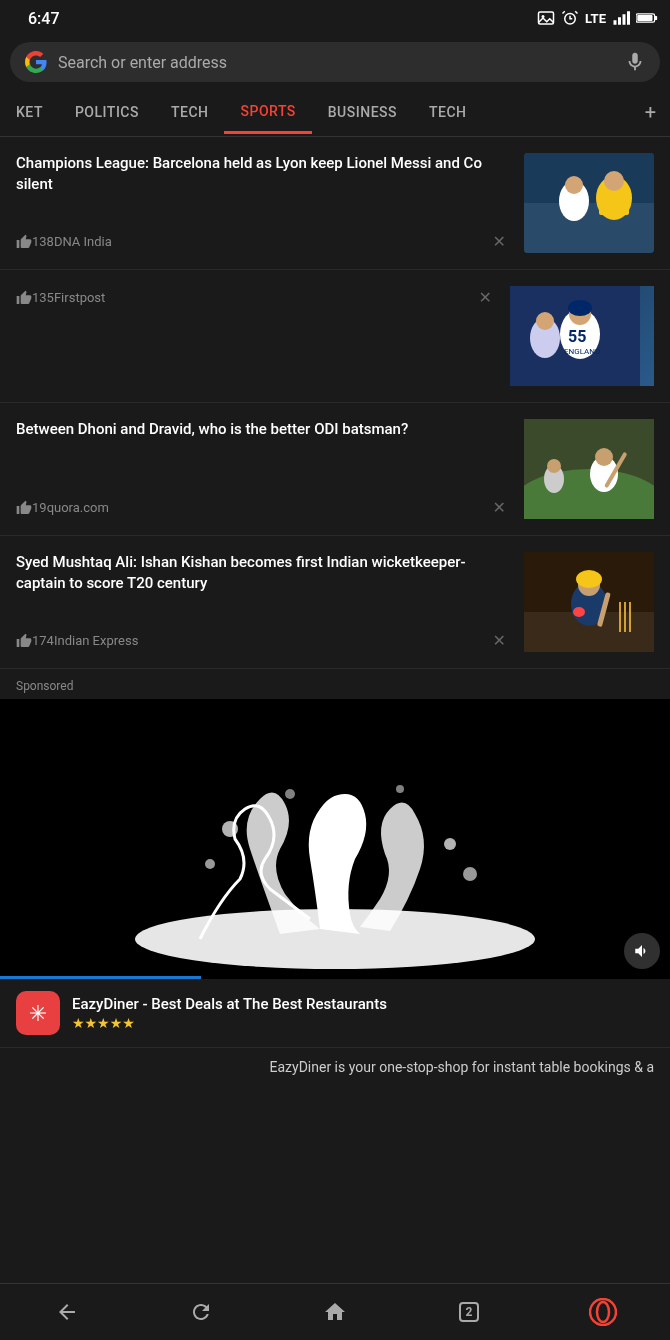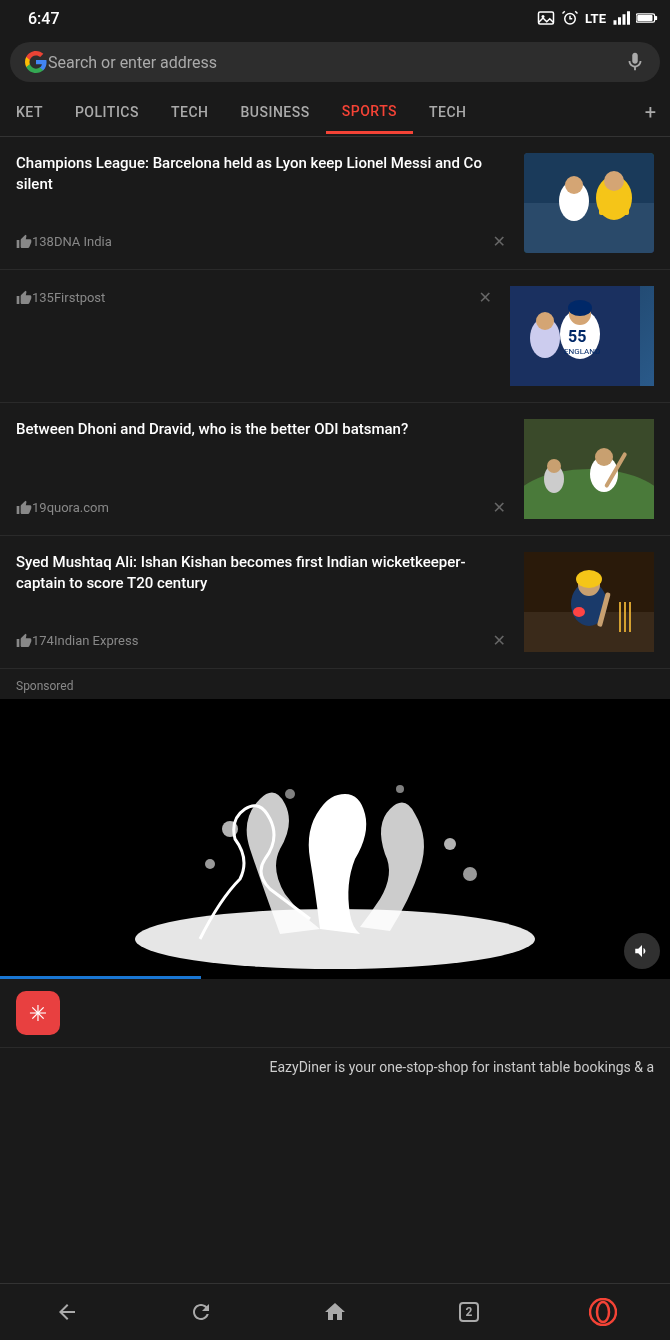--- a/index.html
+++ b/index.html
@@ -36,20 +36,21 @@
     }
 
     
     .search-bar {
       background: #2d2d2d;
       margin: 6px 10px;
       border-radius: 24px;
       display: flex;
       align-items: center;
       padding: 8px 14px;
+      gap: 10px;
     }
     .google-g {
       width: 24px;
       height: 24px;
       flex-shrink: 0;
     }
     .search-placeholder {
       flex: 1;
       color: #aaa;
       font-size: 16px;
@@ -327,22 +328,22 @@
   <svg class="mic-icon" viewBox="0 0 24 24" fill="#aaa">
     <path d="M12 14c1.66 0 3-1.34 3-3V5c0-1.66-1.34-3-3-3S9 3.34 9 5v6c0 1.66 1.34 3 3 3z"></path>
     <path d="M17 11c0 2.76-2.24 5-5 5s-5-2.24-5-5H5c0 3.53 2.61 6.43 6 6.92V21h2v-3.08c3.39-.49 6-3.39 6-6.92h-2z"></path>
   </svg>
 </div>
 
 <div class="tab-bar">
   <div class="tab-item">KET</div>
   <div class="tab-item">POLITICS</div>
   <div class="tab-item">TECH</div>
+  <div class="tab-item active">SPORTS</div>
   <div class="tab-item">BUSINESS</div>
-  <div class="tab-item active">SPORTS</div>
   <div class="tab-item">TECH</div>
   <div class="tab-add">+</div>
 </div>
 
 <div class="article">
   <div class="article-content">
     <div class="article-title">Champions League: Barcelona held as Lyon keep Lionel Messi and Co silent</div>
     <div class="article-meta">
       <svg class="thumb-up" viewBox="0 0 24 24" fill="#888">
         <path d="M1 21h4V9H1v12zm22-11c0-1.1-.9-2-2-2h-6.31l.95-4.57.03-.32c0-.41-.17-.79-.44-1.06L14.17 1 7.59 7.59C7.22 7.95 7 8.45 7 9v10c0 1.1.9 2 2 2h9c.83 0 1.54-.5 1.84-1.22l3.02-7.05c.09-.23.14-.47.14-.73v-2z"></path>
@@ -496,20 +497,24 @@
     <svg width="18" height="18" viewBox="0 0 24 24" fill="white">
       <path d="M3 9v6h4l5 5V4L7 9H3zm13.5 3c0-1.77-1.02-3.29-2.5-4.03v8.05c1.48-.73 2.5-2.25 2.5-4.02z"></path>
     </svg>
   </div>
 </div>
 
 <div class="ad-info">
   <div class="ad-logo">
     <span class="ad-logo-star">✳</span>
   </div>
+  <div class="ad-title-block">
+    <div class="ad-title">EazyDiner - Best Deals at The Best Restaurants</div>
+    <div class="ad-stars">★★★★★</div>
+  </div>
 </div>
 <div class="ad-desc">EazyDiner is your one-stop-shop for instant table bookings &amp; a</div>
 
 <div style="height:60px;"></div>
 <div class="bottom-nav">
   <div class="nav-btn">
     <svg width="24" height="24" viewBox="0 0 24 24" fill="#aaa">
       <path d="M20 11H7.83l5.59-5.59L12 4l-8 8 8 8 1.41-1.41L7.83 13H20v-2z"></path>
     </svg>
   </div>

